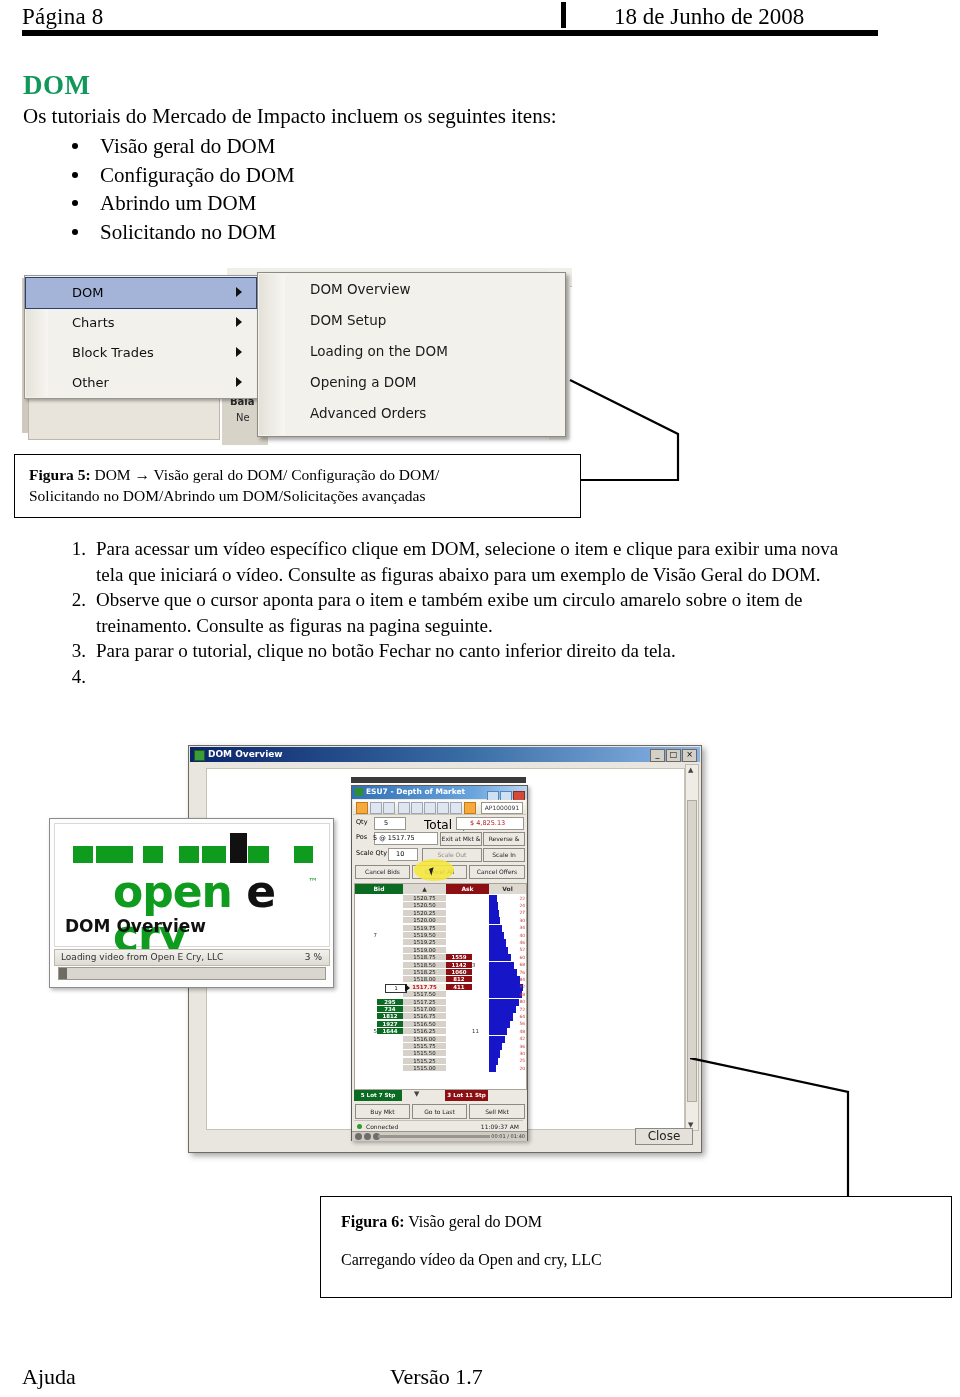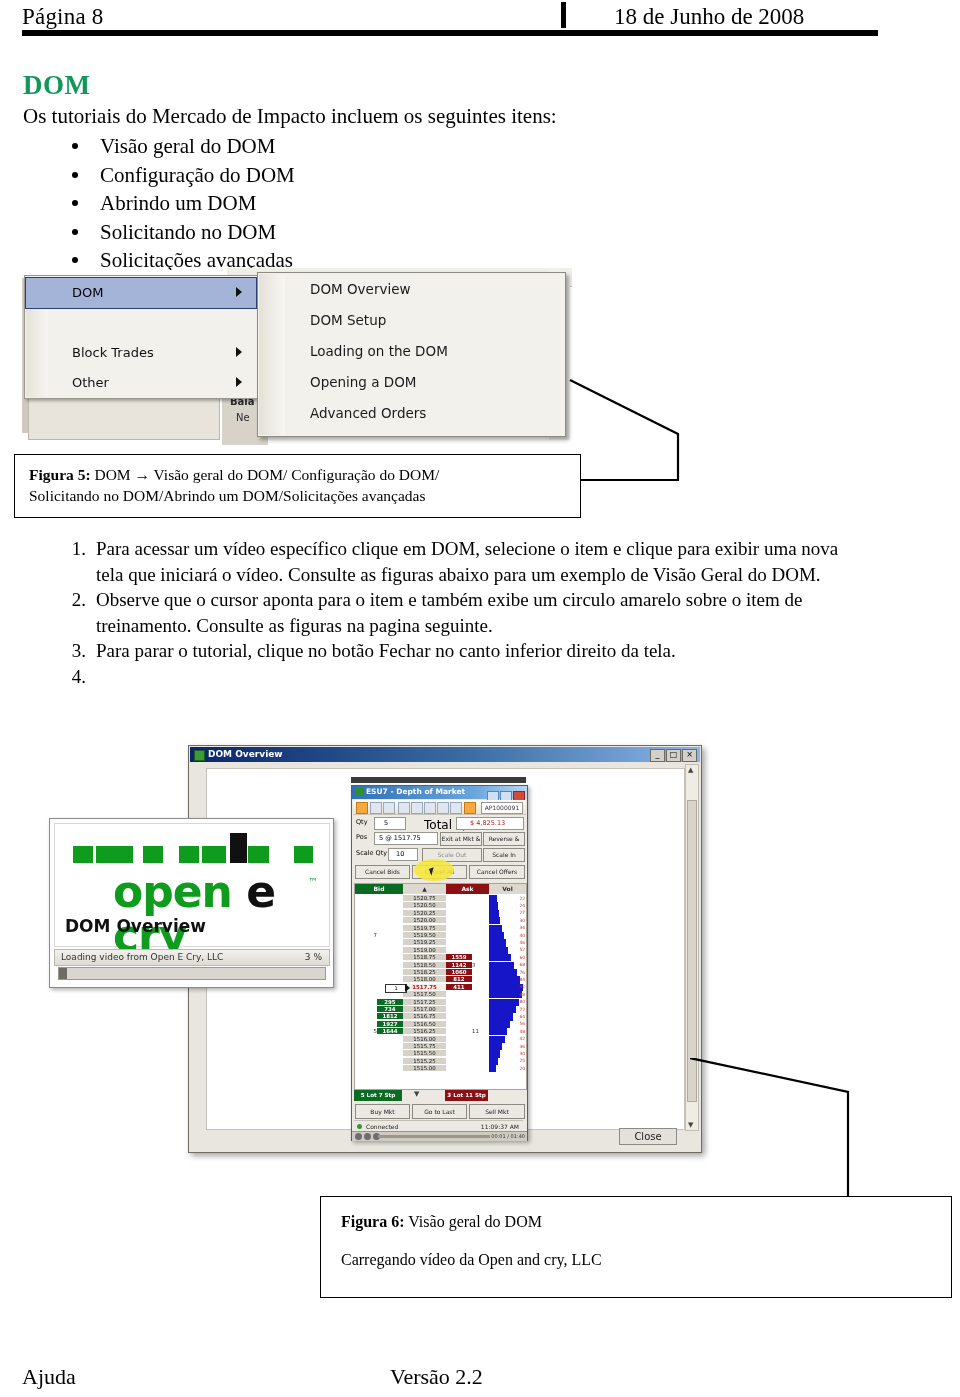--- a/index.html
+++ b/index.html
@@ -77,22 +77,22 @@
   .shot-title .tname{position:absolute;left:18px;top:2px;font-family:"DejaVu Sans", sans-serif;
         font-size:9px;color:#fff;font-weight:bold;}
   .shot-title .ticon{position:absolute;left:4px;top:3px;width:9px;height:9px;background:#3a9d3a;border:1px solid #1c5e1c;}
   .winbtns{position:absolute;right:3px;top:2px;font-family:"DejaVu Sans", sans-serif;font-size:8px;color:#000;}
   .winbtns span{display:inline-block;width:13px;height:11px;background:#d4d0c8;border:1px solid #6f6b63;
         text-align:center;line-height:10px;margin-left:1px;}
   .shot-body{position:absolute;left:17px;top:22px;width:477px;height:360px;background:#ffffff;border:1px solid #c6c2b8;}
   .shot-scroll{position:absolute;right:2px;top:18px;width:12px;height:365px;background:#eeece5;border:1px solid #c1bdb3;}
   .shot-scroll .thumb{position:absolute;left:1px;top:35px;width:8px;height:300px;background:#d8d4cb;border:1px solid #aeaaa0;}
   .shot-scroll .ar{position:absolute;left:2px;font-family:"DejaVu Sans",sans-serif;font-size:7px;color:#444;}
-  .close-btn{position:absolute;right:24px;bottom:7px;width:56px;height:15px;background:#e4e1da;
-        border:1px solid #8d8a82;font-family:"DejaVu Sans", sans-serif;font-size:10px;color:#222;
+  .close-btn{position:absolute;right:8px;bottom:7px;width:56px;height:15px;background:#e4e1da;
+        border:1px solid #8d8a82;font-family:"DejaVu Sans", sans-serif;font-size:12px;color:#222;
         text-align:center;line-height:15px;}
 
   
   .splash{position:absolute;left:49px;top:818px;width:283px;height:168px;background:#fdfdfd;
         border:1px solid #8b8b8b;box-shadow:2px 2px 4px rgba(0,0,0,.3);z-index:5;}
   .logo-area{position:absolute;left:4px;top:4px;width:274px;height:122px;background:#fff;border:1px solid #d8d8d8;}
   .blk{position:absolute;background:#0f9c1e;}
   .blk.black{background:#111;}
   .logo-word{position:absolute;left:58px;top:46px;font-family:"DejaVu Sans", sans-serif;
         font-size:44px;font-weight:bold;color:#0f9c1e;letter-spacing:-1px;line-height:44px;}
@@ -196,37 +196,40 @@
 </div>
 
 <div class="dom-title">DOM</div>
 <div class="intro">Os tutoriais do Mercado de Impacto incluem os seguintes itens:</div>
 
 <ul class="bullets">
   <li><span class="dot"></span><span>Visão geral do DOM</span></li>
   <li><span class="dot"></span><span>Configuração do DOM</span></li>
   <li><span class="dot"></span><span>Abrindo um DOM</span></li>
   <li><span class="dot"></span><span>Solicitando no DOM</span></li>
-  <li><span class="dot"></span><span>Solicitações avançadas</span></li>
 </ul>
 
 <div class="menu-shot">
   <div class="menu-bgpanel"></div>
   <div class="frag f1"></div>
   <div class="frag f4"></div>
   <div class="frag f5"></div>
   <div class="frag f2"></div>
   <div class="frag f3"></div>
   <div class="frag-text" style="left:208px;top:126px;font-weight:bold;">Bala</div>
   <div class="frag-text" style="left:214px;top:142px;">Ne</div>
 
   <div class="menu-left">
     <div class="gutter"></div>
     <div class="mi sel" style="top:1px;">
       <span class="lbl">DOM</span>
+      <span class="arrow"></span>
+    </div>
+    <div class="mi" style="top:32px;">
+      <span class="lbl">Charts</span>
       <span class="arrow"></span>
     </div>
     <div class="mi" style="top:62px;">
       <span class="lbl">Block Trades</span>
       <span class="arrow"></span>
     </div>
     <div class="mi" style="top:92px;">
       <span class="lbl">Other</span>
       <span class="arrow"></span>
     </div>
@@ -322,21 +325,21 @@
 
   <div class="fld-lbl" style="left:4px;top:32px;font-family:'DejaVu Sans',sans-serif;font-size:6.5px;">Qty</div>
   <div class="fld-box" style="left:22px;top:31px;width:30px;"></div>
   <div class="fld-val" style="left:32px;top:33px;">5</div>
   <div class="fld-lbl" style="left:72px;top:32px;font-family:'DejaVu Sans',sans-serif;font-size:12px;">Total P/L:</div>
   <div class="fld-box" style="left:104px;top:31px;width:66px;"></div>
   <div class="fld-val" style="left:118px;top:33px;color:#b02020;">$ 4,825.13</div>
 
   <div class="fld-lbl" style="left:4px;top:47px;font-family:'DejaVu Sans',sans-serif;font-size:6.5px;">Pos</div>
   <div class="fld-box" style="left:22px;top:46px;width:62px;"></div>
-  <div class="fld-val" style="left:27px;top:48px;">5 @ 1517.75</div>
+  <div class="fld-val" style="left:21px;top:48px;">5 @ 1517.75</div>
   <div class="btn-s" style="left:88px;top:46px;width:40px;">Exit at Mkt &amp; Cxl</div>
   <div class="btn-s" style="left:131px;top:46px;width:40px;">Reverse &amp; Cxl</div>
 
   <div class="fld-lbl" style="left:4px;top:63px;font-family:'DejaVu Sans',sans-serif;font-size:6.5px;">Scale Qty</div>
   <div class="fld-box" style="left:36px;top:62px;width:28px;"></div>
   <div class="fld-val" style="left:44px;top:64px;">10</div>
   <div class="btn-s dim" style="left:70px;top:62px;width:58px;">Scale Out</div>
   <div class="btn-s" style="left:131px;top:62px;width:40px;">Scale In</div>
 
   <div class="btn-s" style="left:3px;top:79px;width:53px;">Cancel Bids</div>
@@ -645,13 +648,13 @@
 <svg class="leader6" viewBox="0 0 200 150">
   <polyline points="0,0 158,34 158,142" fill="none" stroke="#000" stroke-width="2.2"></polyline>
 </svg>
 
 <div class="fig6">
   <div class="l1"><b>Figura 6:</b><span> Visão geral do DOM</span></div>
   <div class="l2">Carregando vídeo da Open and cry, LLC</div>
 </div>
 
 <div class="footer-left">Ajuda</div>
-<div class="footer-center">Versão 2.2</div>
+<div class="footer-center">Versão 1.7</div>
 
 </body></html>

